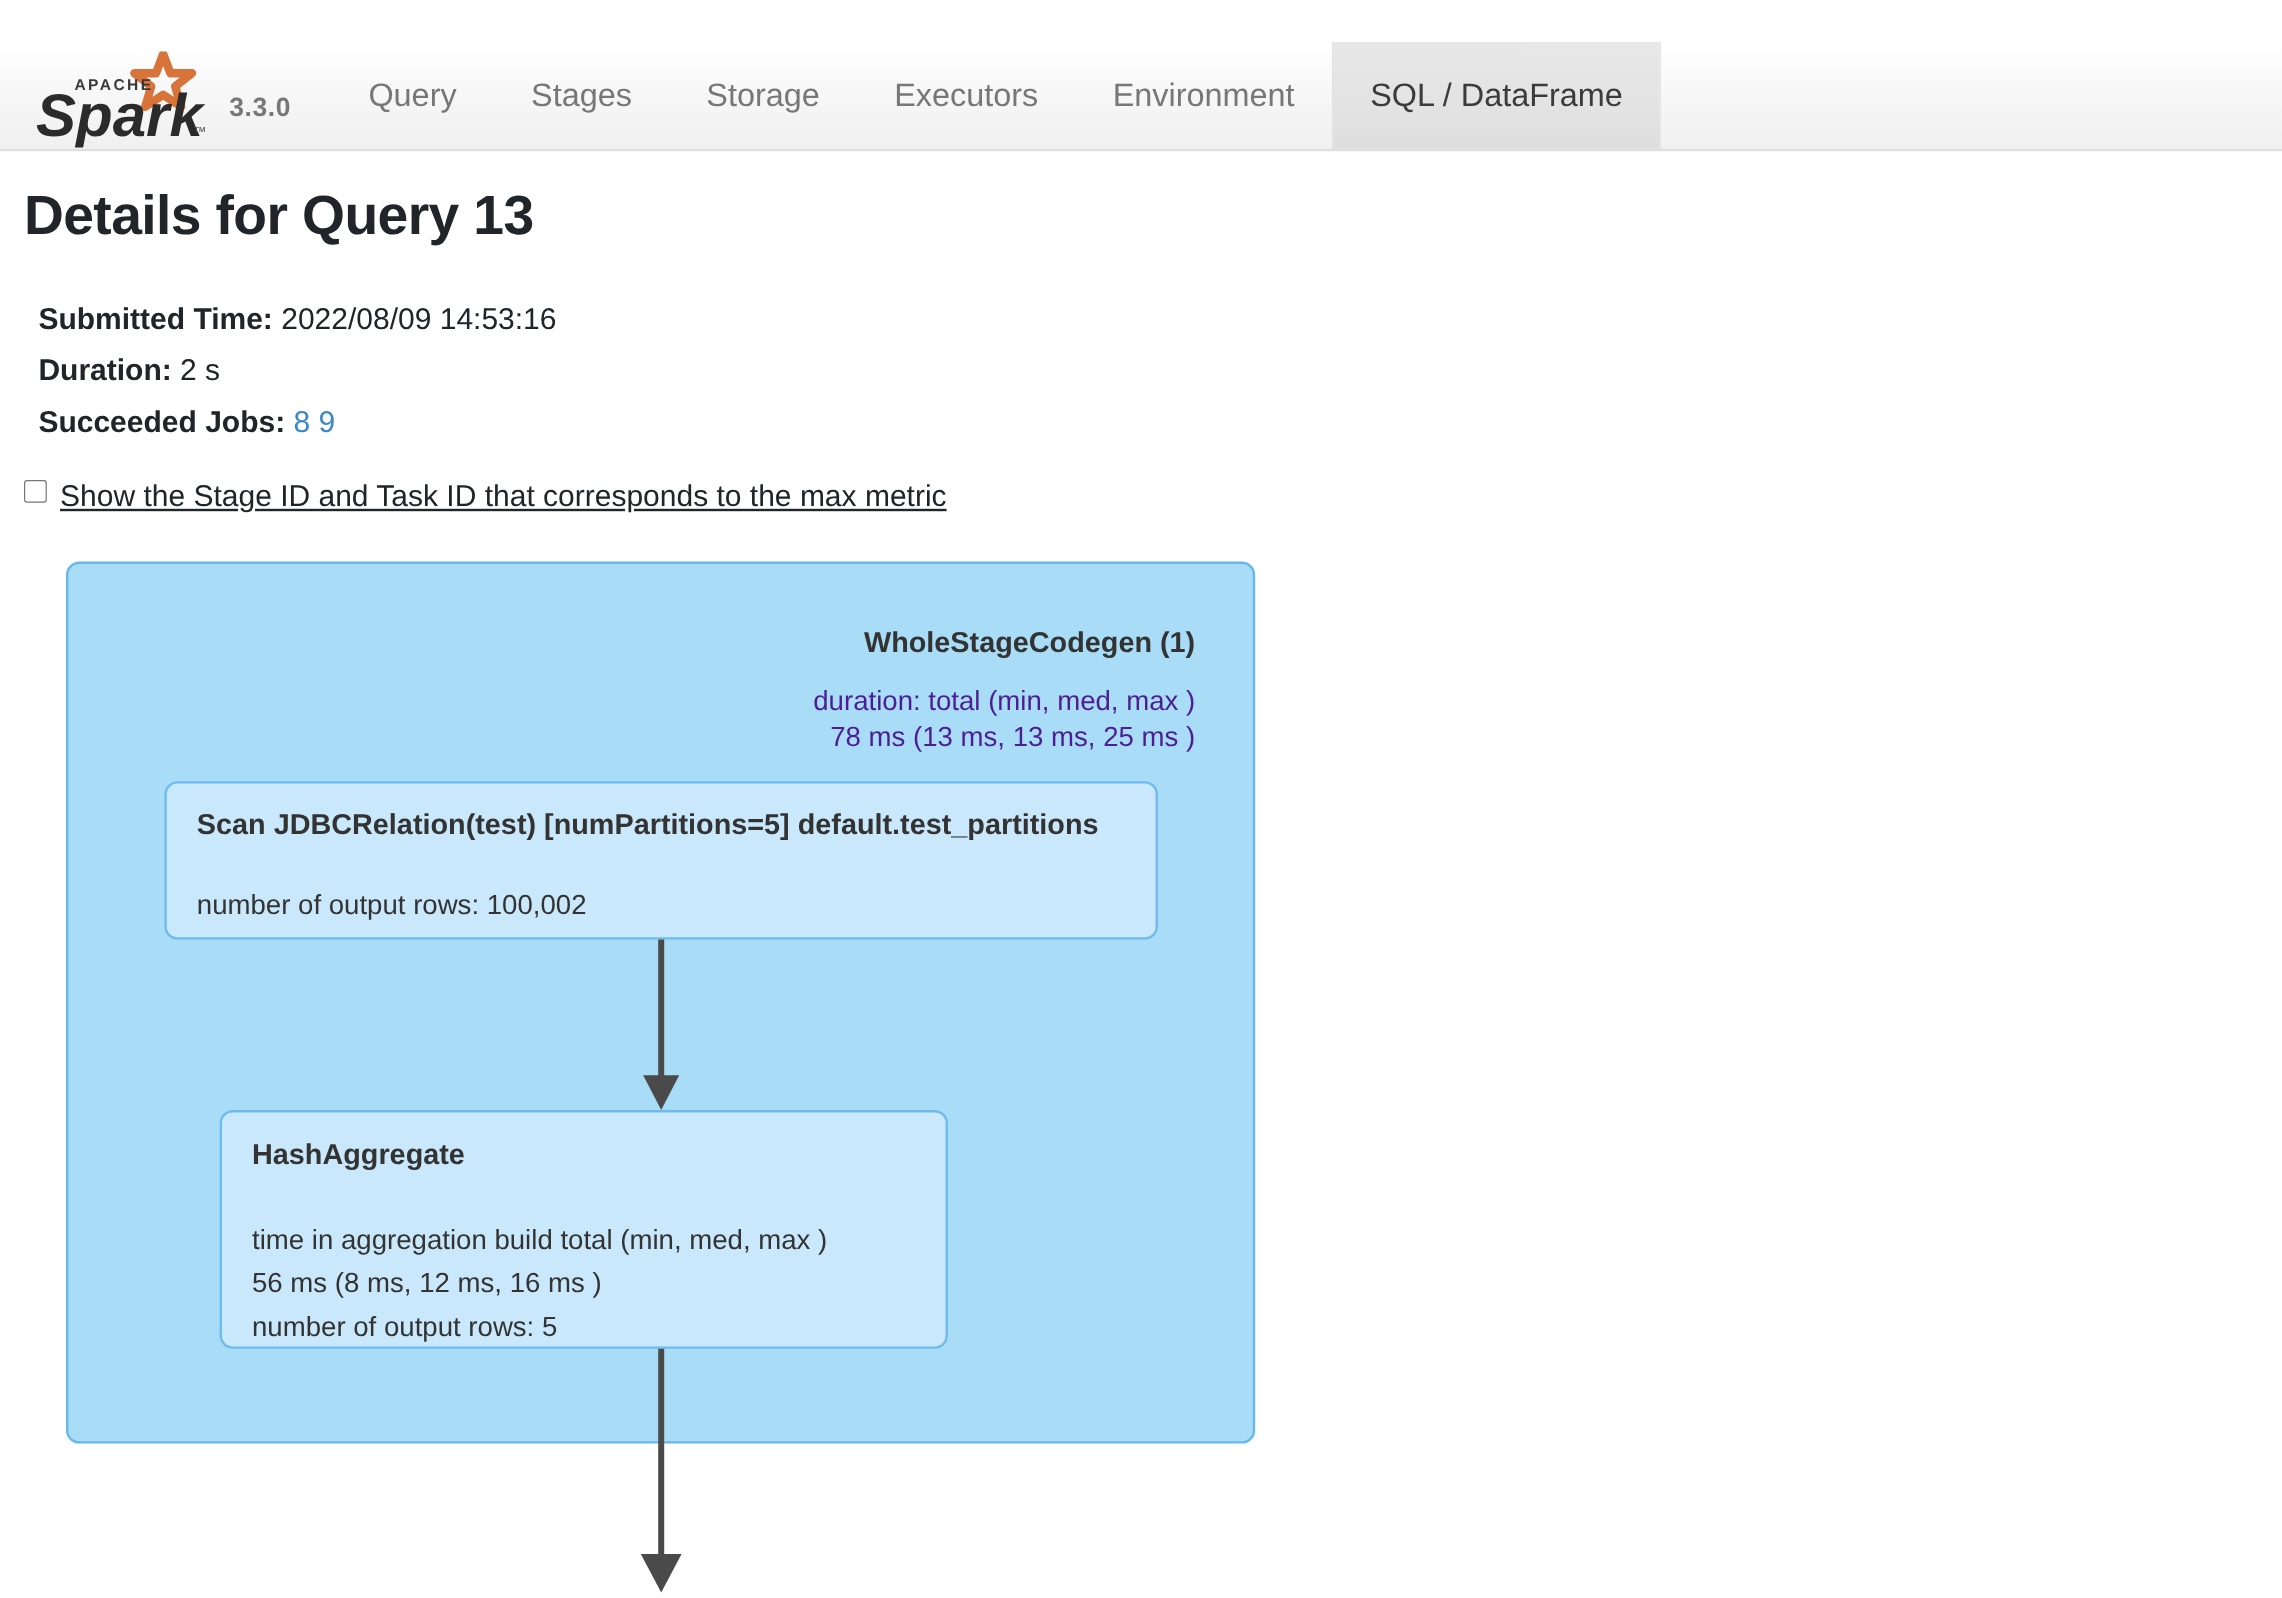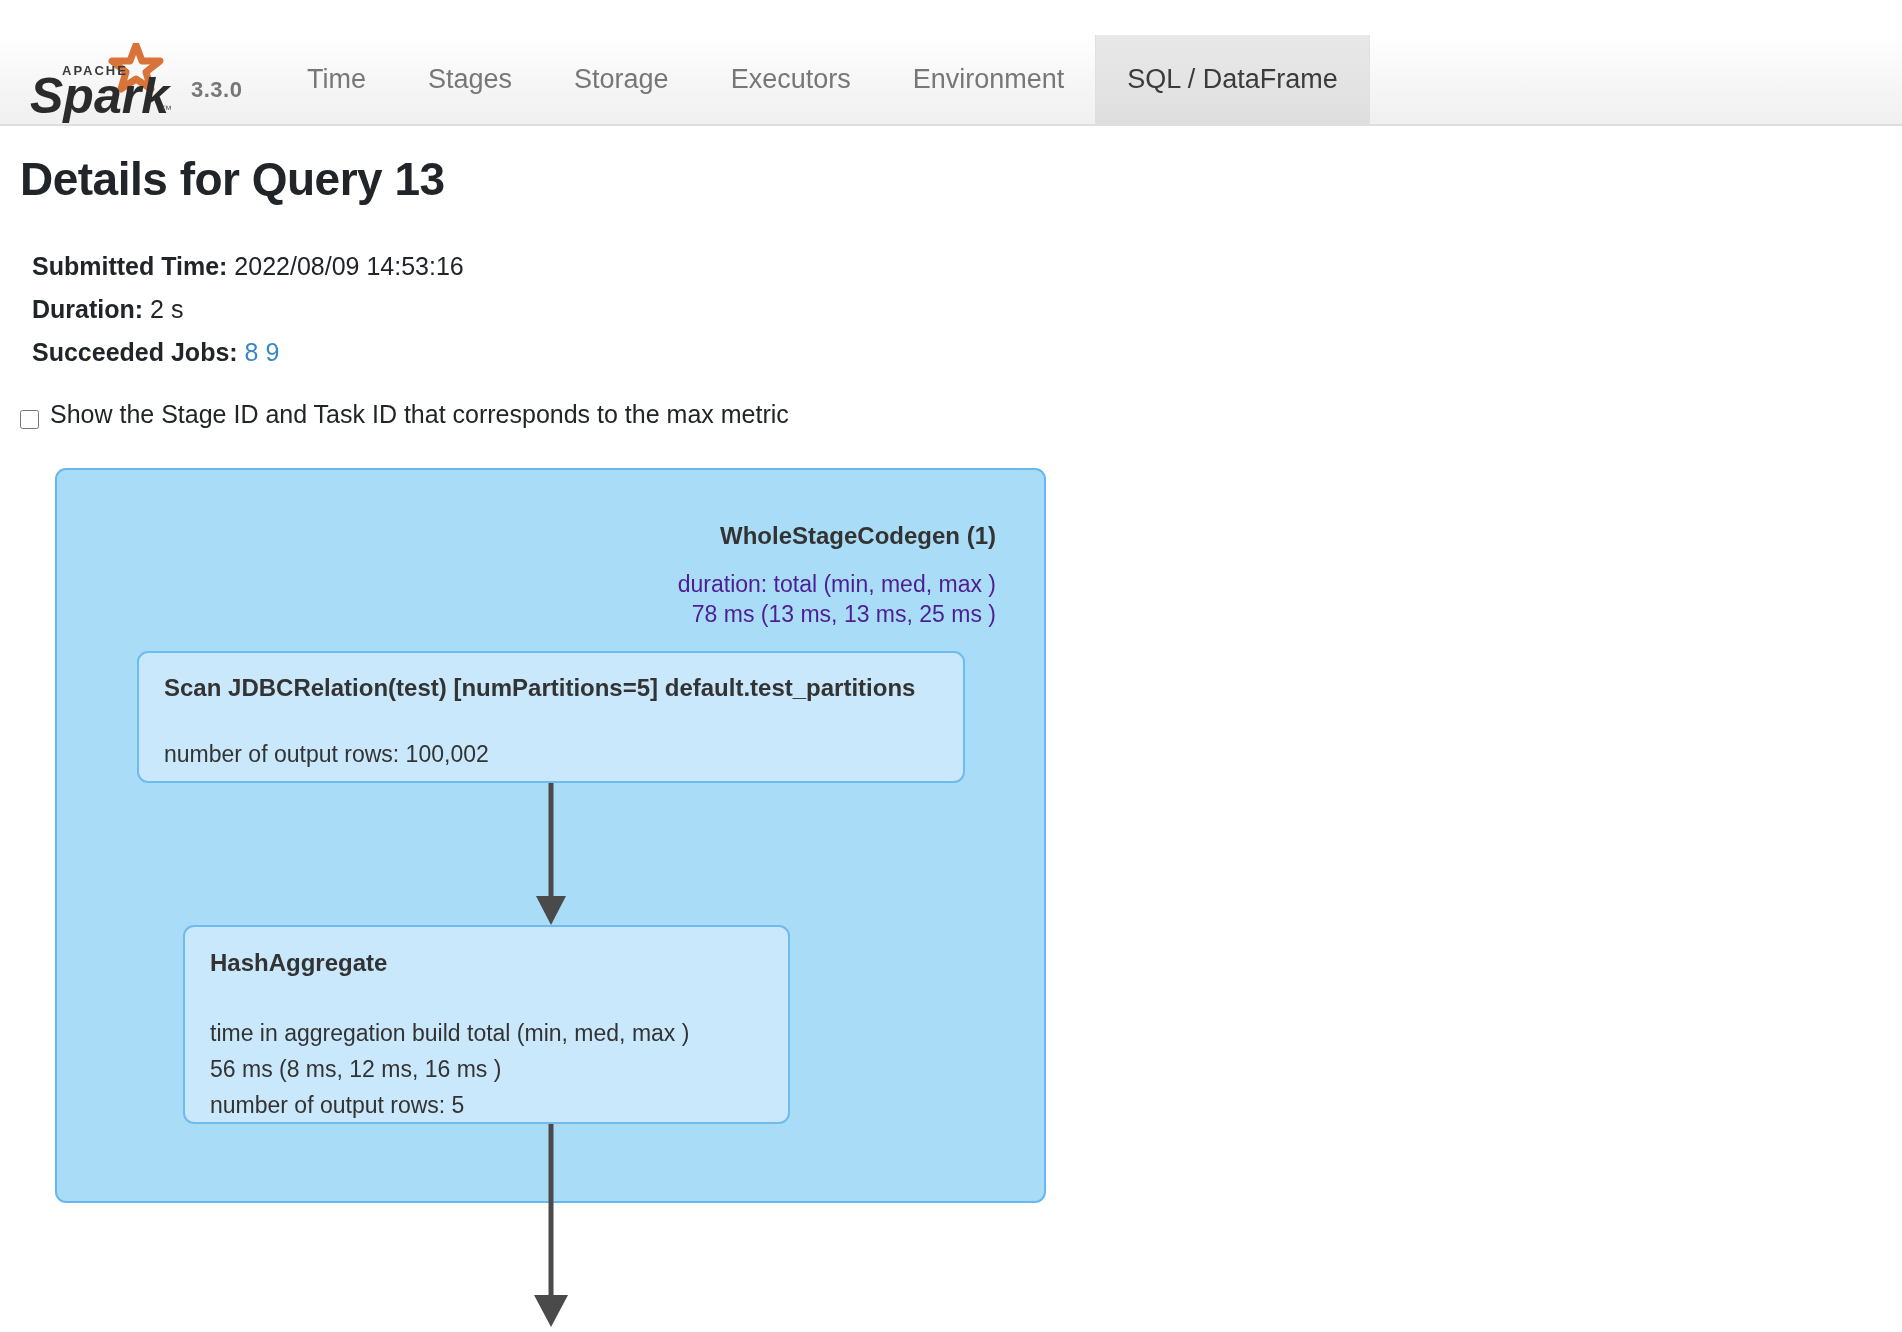--- a/index.html
+++ b/index.html
@@ -93,23 +93,24 @@
   .meta b { font-weight: bold; }
   .meta a {
     color: #3c87c8;
     text-decoration: none;
   }
 
   .checkbox-row {
     position: absolute;
     left: 20px; top: 400px;
     display: flex;
-    align-items: flex-end;
+    align-items: flex-start;
     font-size: 25px;
     color: #212529;
+    text-decoration: underline;
   }
   .checkbox-row input[type="checkbox"] {
     width: 19px;
     height: 19px;
     margin: 0 11px 0 0;
     cursor: pointer;
   }
 
   
   .plan {
@@ -206,21 +207,21 @@
           <text x="44" y="32" font-family="&quot;Liberation Sans&quot;, sans-serif" font-size="13" font-weight="bold" letter-spacing="2" fill="#3a3a3a">APACHE</text>
 
           <text x="12" y="70" font-family="&quot;Liberation Sans&quot;, sans-serif" font-size="50" font-weight="bold" font-style="italic" fill="#2b2b2b">Spark</text>
           <text x="143" y="70" font-family="&quot;Liberation Sans&quot;, sans-serif" font-size="11" fill="#555555">™</text>
         </svg>
       </div>
       <div class="brand-version">3.3.0</div>
     </div>
 
     <div class="nav-tabs">
-      <a class="nav-tab" href="#">Time</a>
+      <a class="nav-tab" href="#">Query</a>
       <a class="nav-tab" href="#">Stages</a>
       <a class="nav-tab" href="#">Storage</a>
       <a class="nav-tab" href="#">Executors</a>
       <a class="nav-tab" href="#">Environment</a>
       <a class="nav-tab active" href="#">SQL / DataFrame</a>
     </div>
   </div>
 
   <h1 class="page-title">Details for Query 13</h1>
 

